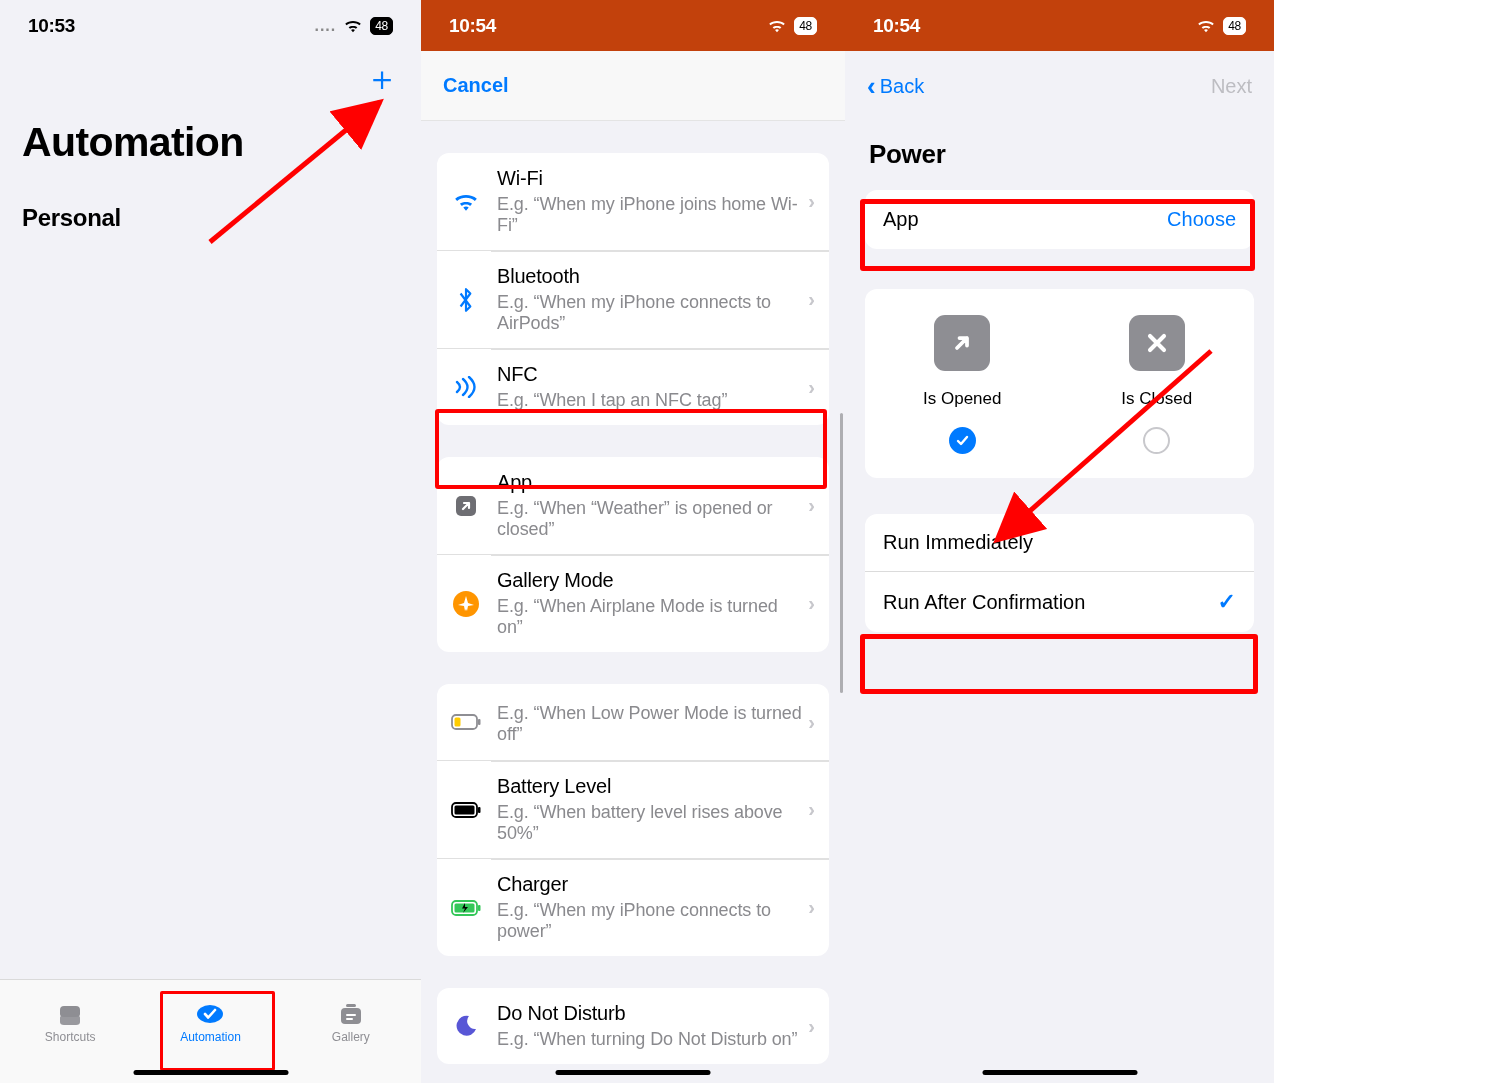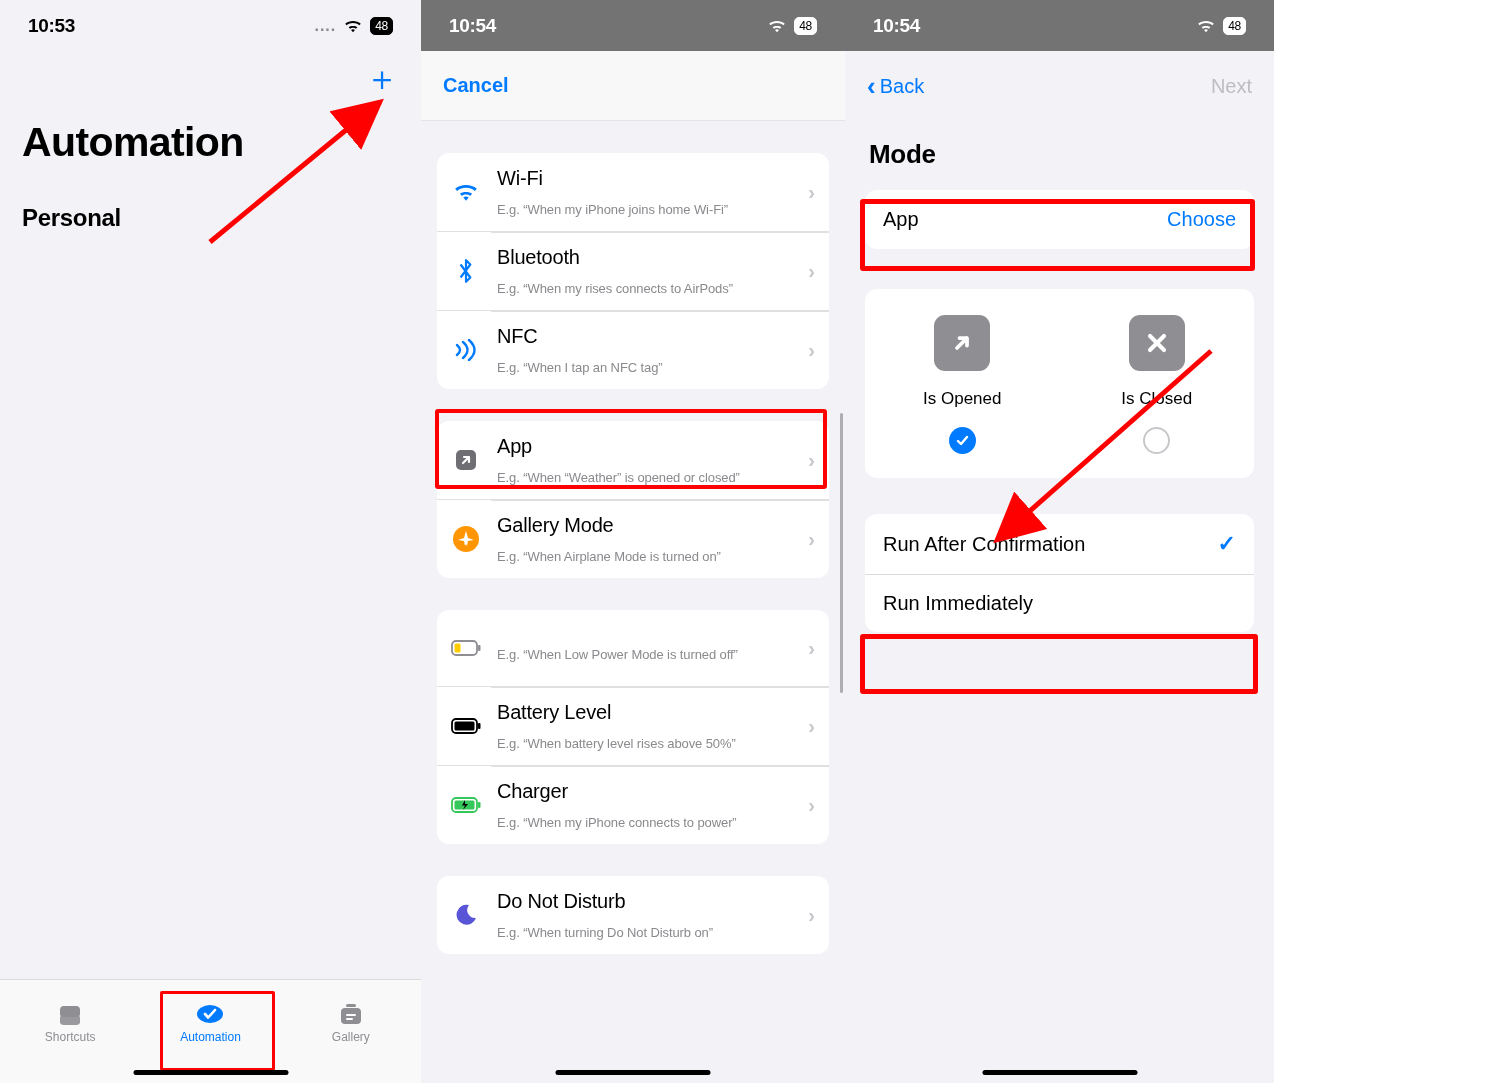--- a/index.html
+++ b/index.html
@@ -3,21 +3,21 @@
 <meta charset="utf-8">
 <style>
 *{margin:0;padding:0;box-sizing:border-box;font-family:-apple-system,BlinkMacSystemFont,"SF Pro Text","Helvetica Neue",sans-serif;-webkit-font-smoothing:antialiased}
 body{background:#fff;width:1500px;height:1083px;overflow:hidden;display:flex}
 .phone{position:relative;height:1083px;background:#f2f2f7;overflow:hidden}
 .p1{width:421px;background:#f2f2f7}
 .p2{width:424px}
 .p3{width:429px}
 .statusbar{height:51px;display:flex;align-items:center;justify-content:space-between;padding:0 28px;font-size:19px;font-weight:600;letter-spacing:-.3px}
 .statusbar.light{color:#000;background:#f2f2f7}
-.statusbar.dark{color:#fff;background:#737373}
+.statusbar.dark{color:#fff;background:#c2410c}
 .sb-right{display:flex;align-items:center;gap:7px}
 .dots{font-size:16px;color:#888;letter-spacing:1px}
 .wifi-ic{width:20px;height:14px}
 .batt-pill{background:#000;color:#fff;font-size:12px;font-weight:400;padding:2px 4px;border-radius:5px;border:1.5px solid #000;line-height:1}
 .statusbar.dark .batt-pill{background:#fff;color:#000;border-color:#fff}
 
 
 .s1-top{padding:0 22px}
 .s1-plus{display:flex;justify-content:flex-end;padding:10px 0 4px}
 .plus{font-size:34px;color:#007aff;font-weight:300;line-height:1}
@@ -40,21 +40,21 @@
 .cancel{color:#007aff;font-size:20px;font-weight:700}
 .s2-body{background:#f2f2f7;padding:0 16px 0 16px;height:calc(1083px - 51px - 70px);overflow:hidden;position:relative}
 .group{background:#fff;border-radius:12px;margin-top:32px;overflow:hidden}
 .row{display:flex;align-items:center;padding:14px 14px;min-height:76px;position:relative}
 .row + .row{border-top:0.5px solid rgba(0,0,0,.12);margin-left:0}
 .row .sep{position:absolute;left:54px;right:0;top:0;height:0.5px;background:rgba(0,0,0,.12)}
 .row:first-child .sep{display:none}
 .row-icon{width:30px;height:30px;display:flex;align-items:center;justify-content:center;margin-right:16px;flex-shrink:0}
 .row-text{flex:1}
 .row-title{font-size:20px;font-weight:400;color:#000;letter-spacing:-.2px}
-.row-sub{font-size:13px;color:#8a8a8e;margin-top:12px;letter-spacing:-.1px}
+.row-sub{font-size:18px;color:#8a8a8e;margin-top:4px;letter-spacing:-.1px}
 .chev{color:#c7c7cc;font-size:20px;font-weight:600}
 .redbox2{position:absolute;border:4px solid #ff0000;border-radius:3px;pointer-events:none}
 .vscroll{position:absolute;right:2px;top:292px;width:3px;height:280px;background:rgba(0,0,0,.28);border-radius:2px}
 
 
 .s3-head{height:70px;display:flex;align-items:center;justify-content:space-between;padding:0 22px;background:#f2f2f7}
 .back{color:#007aff;font-size:20px;display:flex;align-items:center;gap:4px}
 .back-chev{font-size:26px;font-weight:600;line-height:1}
 .next{color:#bdbdc2;font-size:20px}
 .s3-body{padding:0 20px;position:relative}
@@ -172,21 +172,21 @@
       </div>
       <div class="row">
           <div class="sep"></div>
         <div class="row-icon">
             <svg width="20" height="26" viewBox="0 0 16 24">
               <path fill="none" stroke="#007aff" stroke-width="2" stroke-linejoin="round" d="M3 6 L12 18 L8 22 L8 2 L12 6 L3 18"></path>
             </svg>
           </div>
         <div class="row-text">
             <div class="row-title">Bluetooth</div>
-            <div class="row-sub">E.g. “When my rises connects to AirPods”</div>
+            <div class="row-sub">E.g. “When my iPhone connects to AirPods”</div>
           </div>
         <span class="chev">›</span>
       </div>
       <div class="row">
           <div class="sep"></div>
         <div class="row-icon">
             <svg width="26" height="22" viewBox="0 0 26 22">
               <path fill="none" stroke="#007aff" stroke-width="2.4" stroke-linecap="round" d="M4 6 Q10 11 4 16 M10 3 Q19 11 10 19 M16 1 Q27 11 16 21"></path>
             </svg>
           </div>
@@ -307,21 +307,21 @@
     </div>
   </div>
   <div class="s3-head">
     <div class="back">
       <span class="back-chev">‹</span>
       <span>Back</span>
     </div>
     <span class="next">Next</span>
   </div>
   <div class="s3-body">
-    <div class="s3-h">Mode</div>
+    <div class="s3-h">Power</div>
 
     <div class="card">
       <div class="app-row">
         <span>App</span>
         <span class="choose">Choose</span>
       </div>
     </div>
     <div class="redbox3" style="left:15px;top:60px;width:395px;height:72px"></div>
 
     <div class="opts">
@@ -353,23 +353,23 @@
       <defs>
           <marker id="ah2" markerWidth="12" markerHeight="12" refX="9" refY="5" orient="auto">
             <path d="M0,0 L10,5 L0,10 z" fill="#ff0000"></path>
           </marker>
         </defs>
       <line x1="230" y1="6" x2="16" y2="195" stroke="#ff0000" stroke-width="5" marker-end="url(#ah2)"></line>
     </svg>
 
     <div class="run-group">
       <div class="run-row">
+        <span>Run Immediately</span>
+      </div>
+      <div class="run-row">
         <span>Run After Confirmation</span>
         <span class="check">✓</span>
       </div>
-      <div class="run-row">
-        <span>Run Immediately</span>
-      </div>
     </div>
     <div class="redbox3" style="left:15px;top:495px;width:398px;height:60px"></div>
   </div>
   <div class="homebar"></div>
 </div>
 
 </body></html>

